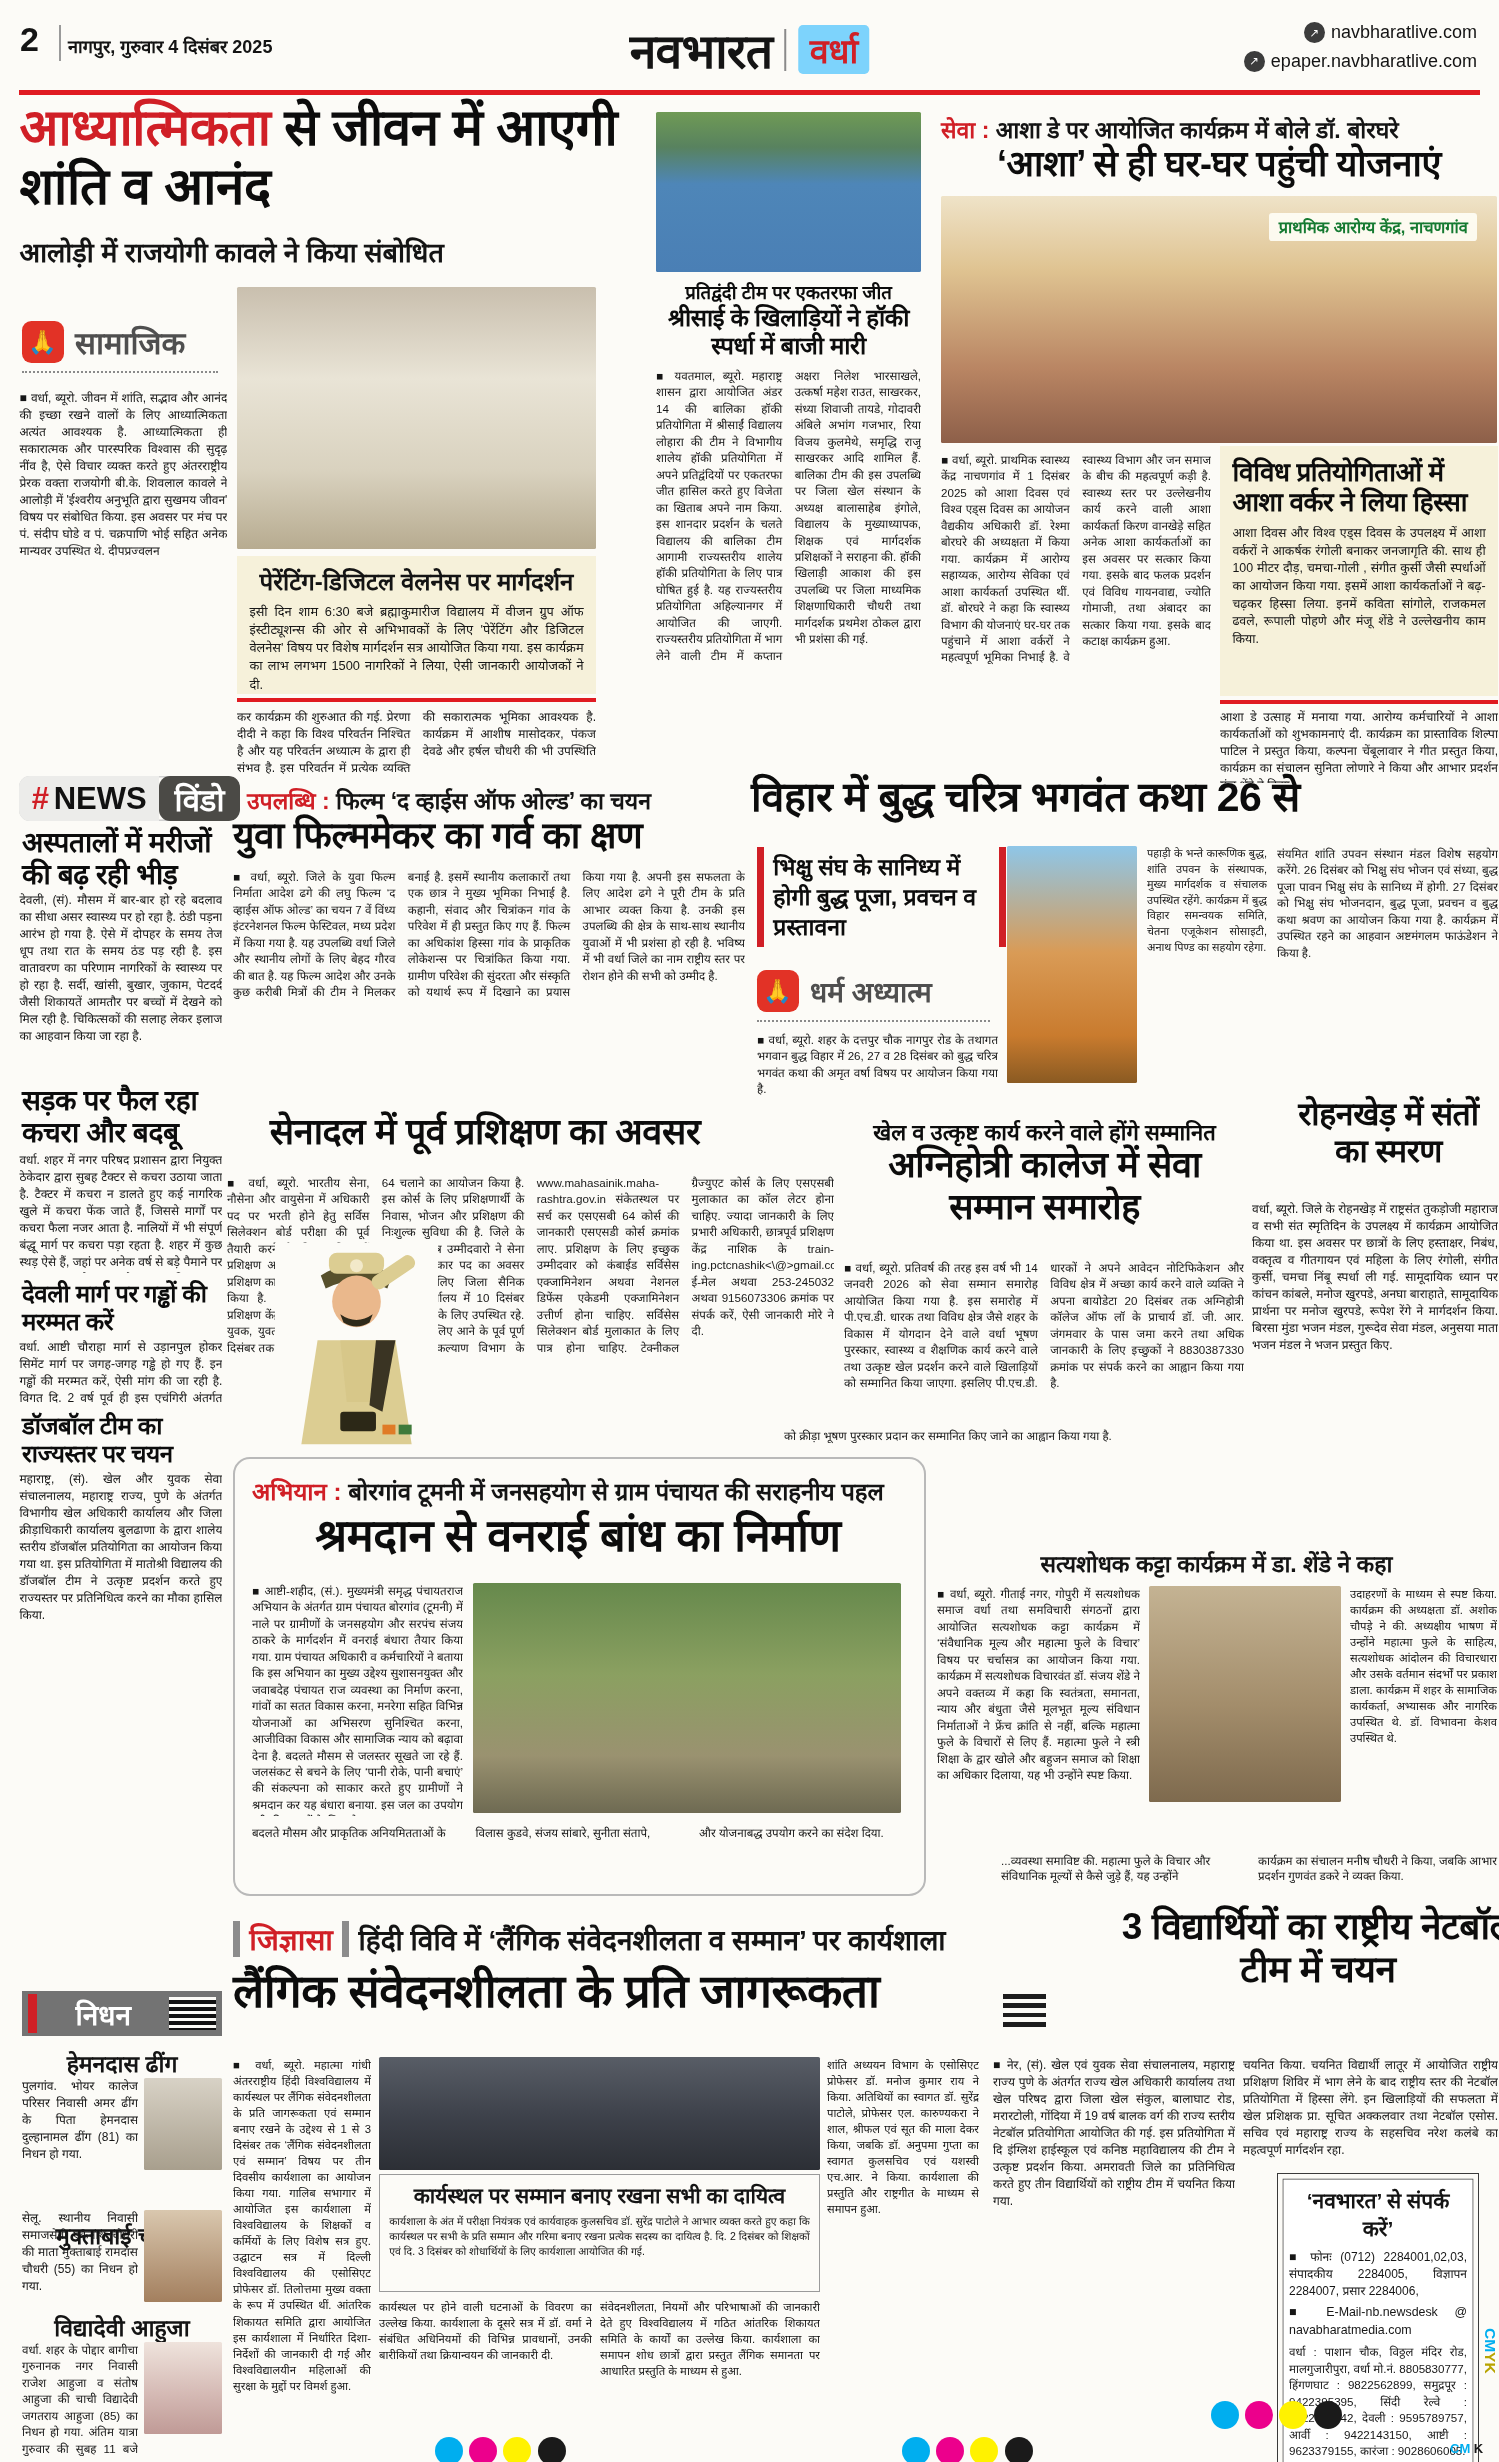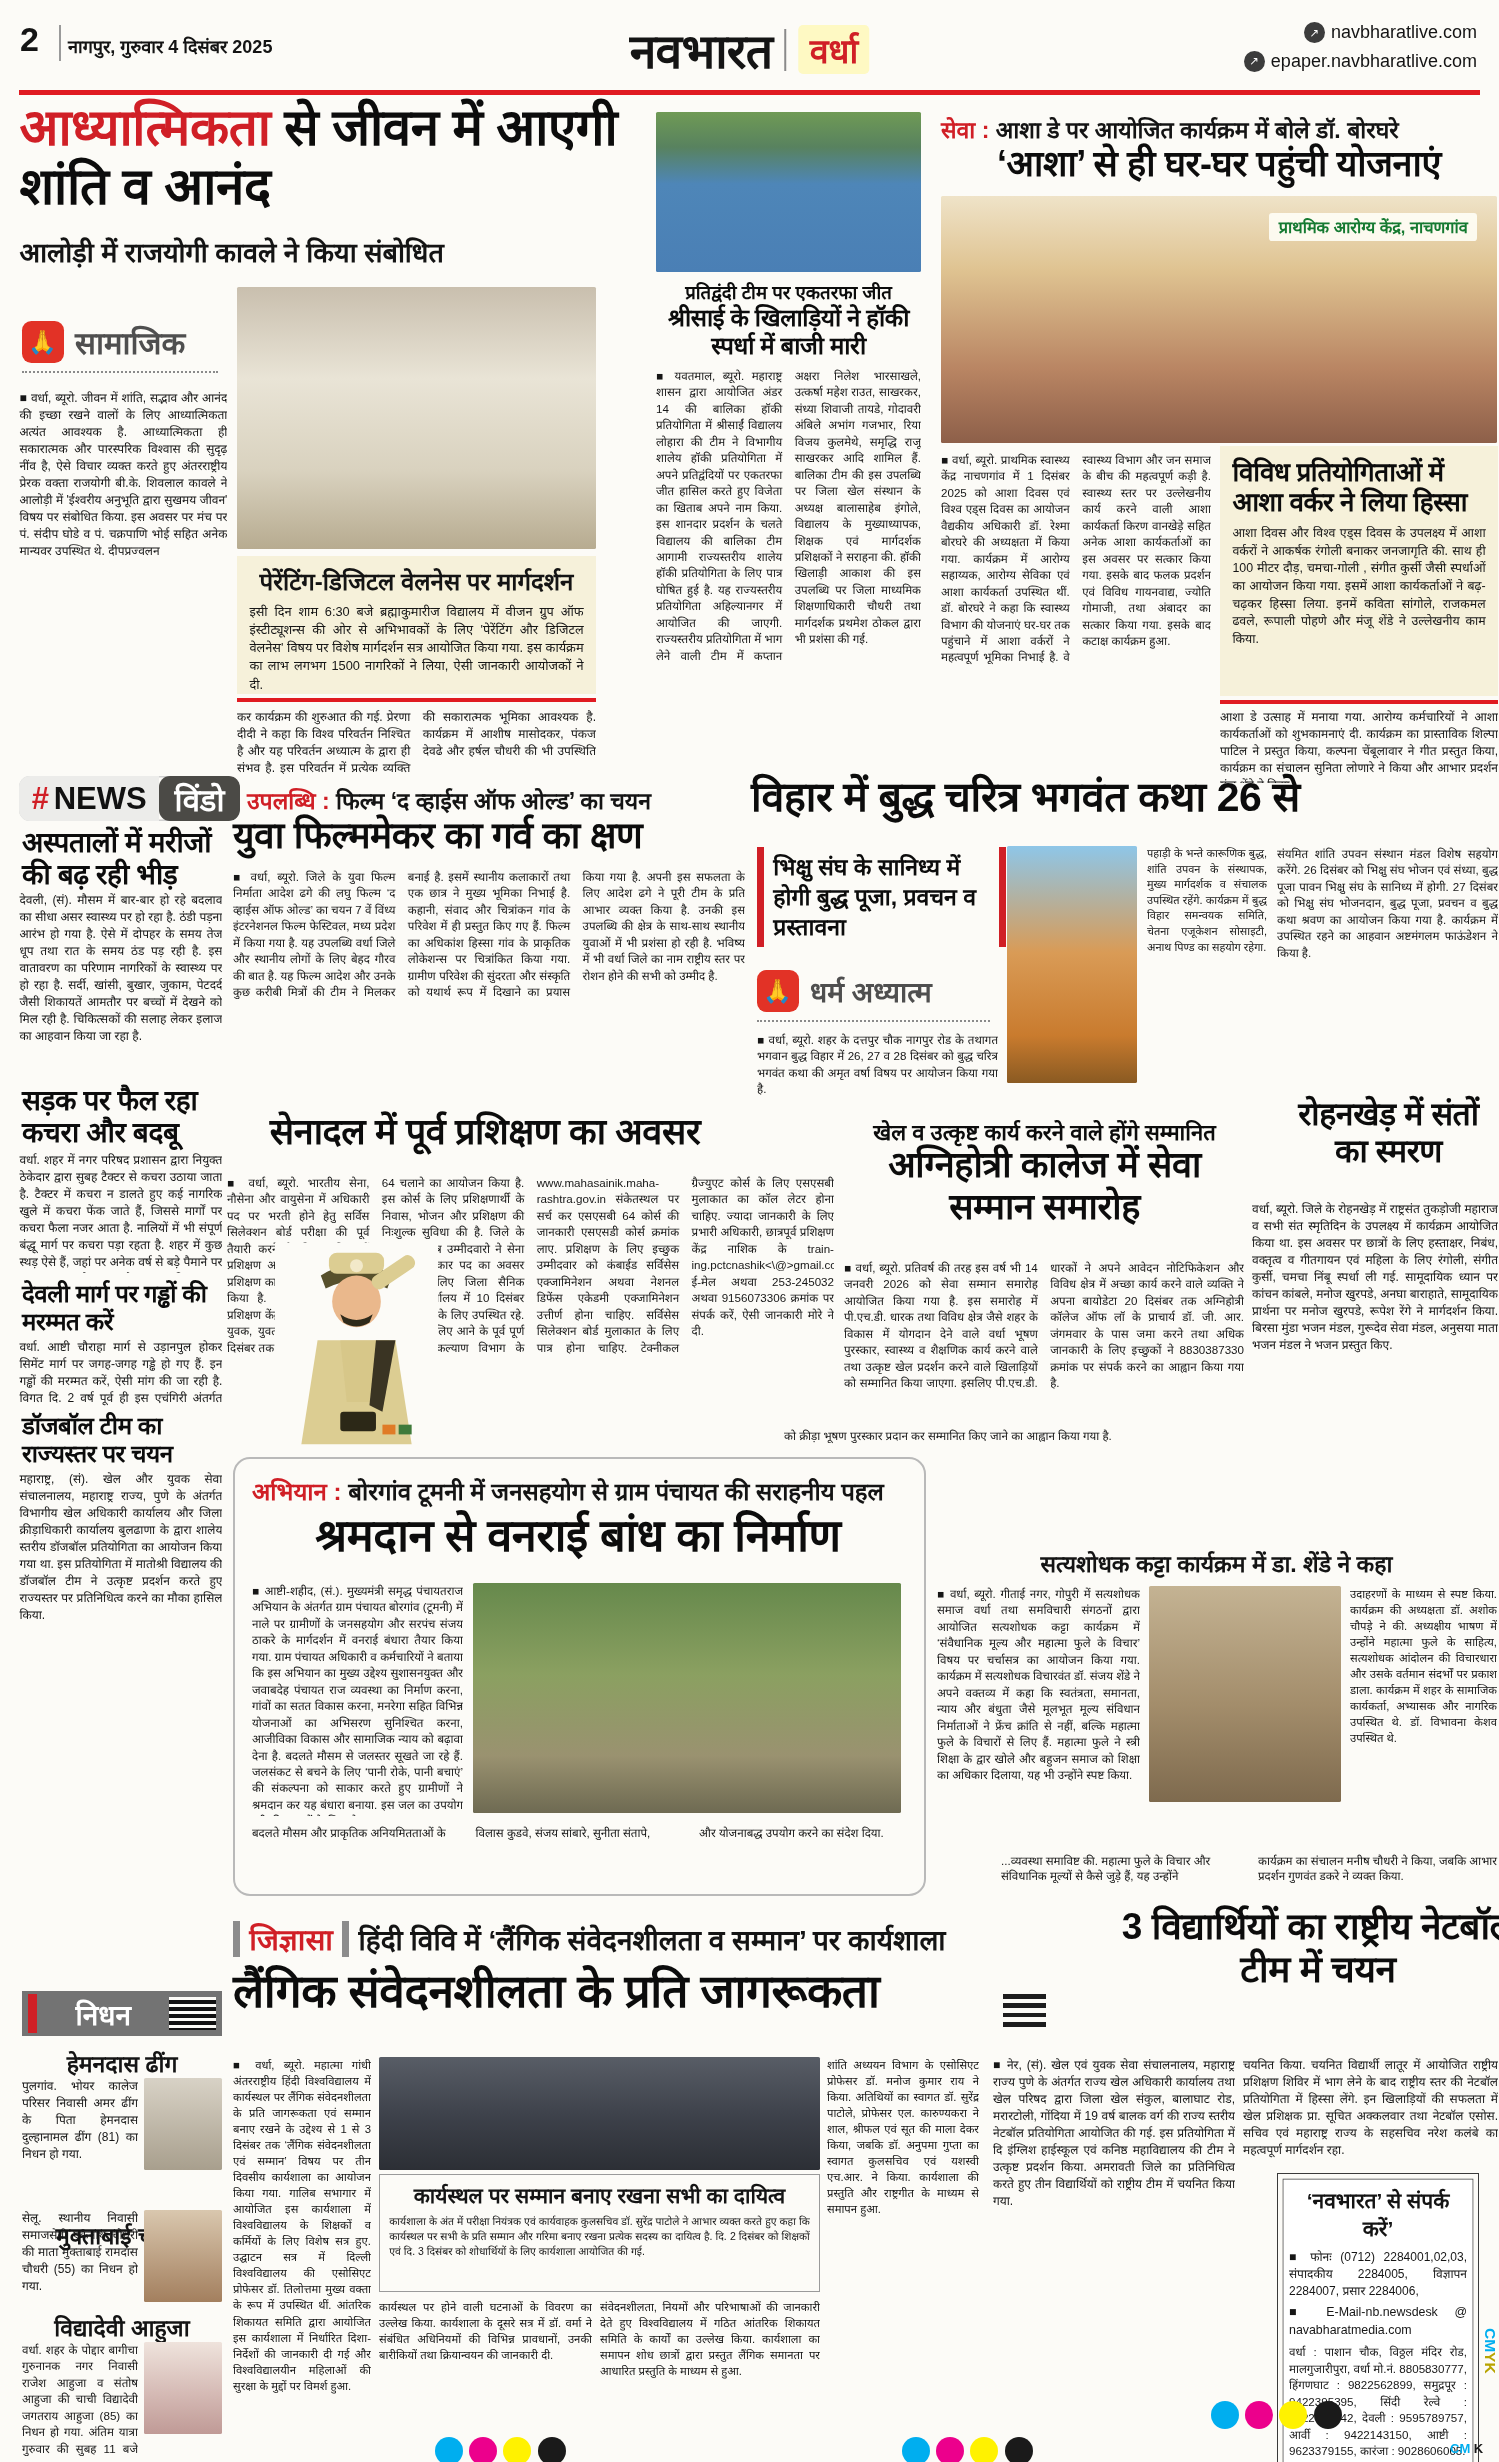--- a/index.html
+++ b/index.html
@@ -51,21 +51,21 @@
 
 <div class="page">
 
   <div class="abs" style="left:20px;top:20px;font-size:34px;font-weight:bold;">2</div>
   <div class="abs" style="left:59px;top:25px;width:1.6px;height:36px;background:#9a9a9a;"></div>
   <div class="abs" style="left:68px;top:34px;font-size:18px;font-weight:bold;">नागपुर, गुरुवार 4 दिसंबर 2025</div>
 
   <div class="abs" style="left:50%;top:17px;transform:translateX(-50%);display:flex;align-items:center;gap:12.4px;">
     <span style="font-size:48px;font-weight:bold;letter-spacing:-0.8px;">नवभारत</span>
     <span style="width:1.6px;height:42px;background:#8a8a8a;display:block;"></span>
-    <span style="font-size:34px;font-weight:bold;color:#d01f26;background:#fef9c3;padding:1.6px 11px;border-radius:4.7px;">वर्धा</span>
+    <span style="font-size:34px;font-weight:bold;color:#d01f26;background:#7dd3fc;padding:1.6px 11px;border-radius:4.7px;">वर्धा</span>
   </div>
 
   <div class="abs" style="right:22px;top:22px;display:flex;flex-direction:column;gap:7.8px;">
     <div class="sitebar">
       <span class="g">↗</span>
       <span style="font-size:18px;">navbharatlive.com</span>
     </div>
     <div class="sitebar">
       <span class="g">↗</span>
       <span style="font-size:18px;">epaper.navbharatlive.com</span>

